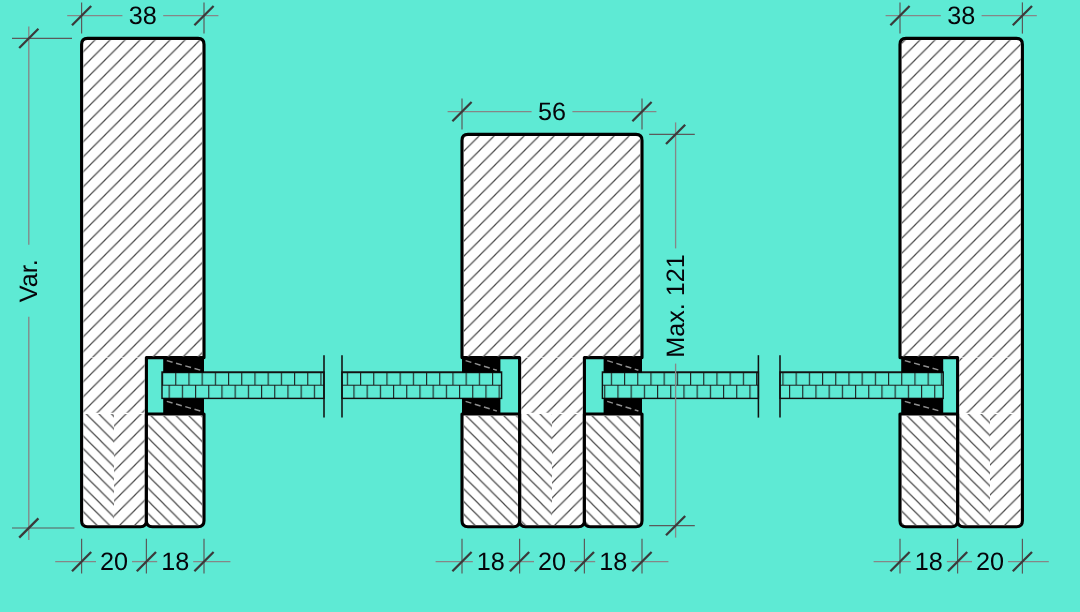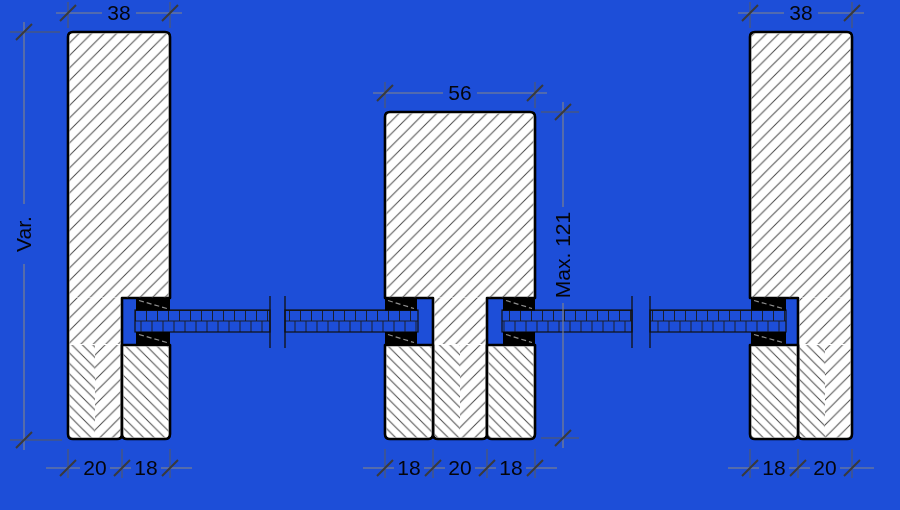--- a/index.html
+++ b/index.html
@@ -1,16 +1,16 @@
 <!DOCTYPE html>
 <html><head>
 <meta charset="utf-8">
 <style>
   html,body{margin:0;padding:0;background:#ffffff;}
-  .frame{position:relative;width:900px;height:510px;background:#1d4ed8;overflow:hidden;
+  .frame{position:relative;width:900px;height:510px;background:#5eead4;overflow:hidden;
          font-family:"Liberation Sans", sans-serif;}
   svg{display:block;}
   .outline{fill:#ffffff;stroke:#000000;stroke-width:2.6;stroke-linejoin:round;}
   .bead{fill:#ffffff;stroke:#000000;stroke-width:2.6;stroke-linejoin:round;}
   .patch{stroke:none;}
   .glass{stroke:#111111;stroke-width:1.2;}
   .gasket{fill:#000000;stroke:none;}
   .gdash{stroke:#8f8f8f;stroke-width:1.2;stroke-dasharray:5 3;fill:none;}
   .brk{stroke:#111111;stroke-width:1.3;}
   .dim{stroke:#868686;stroke-width:1.1;}

